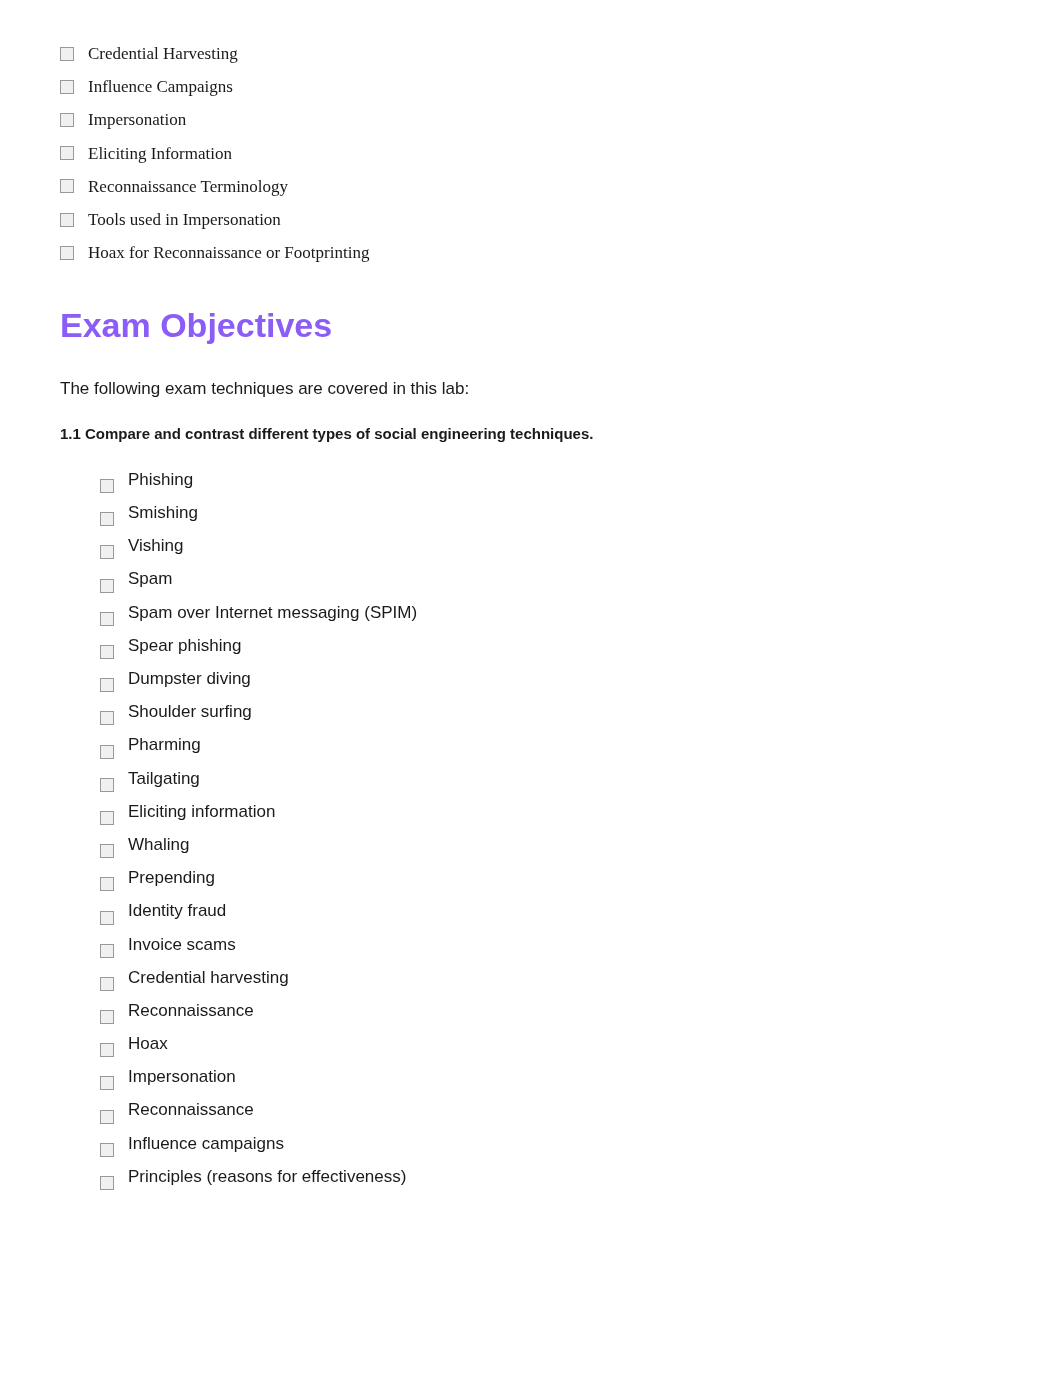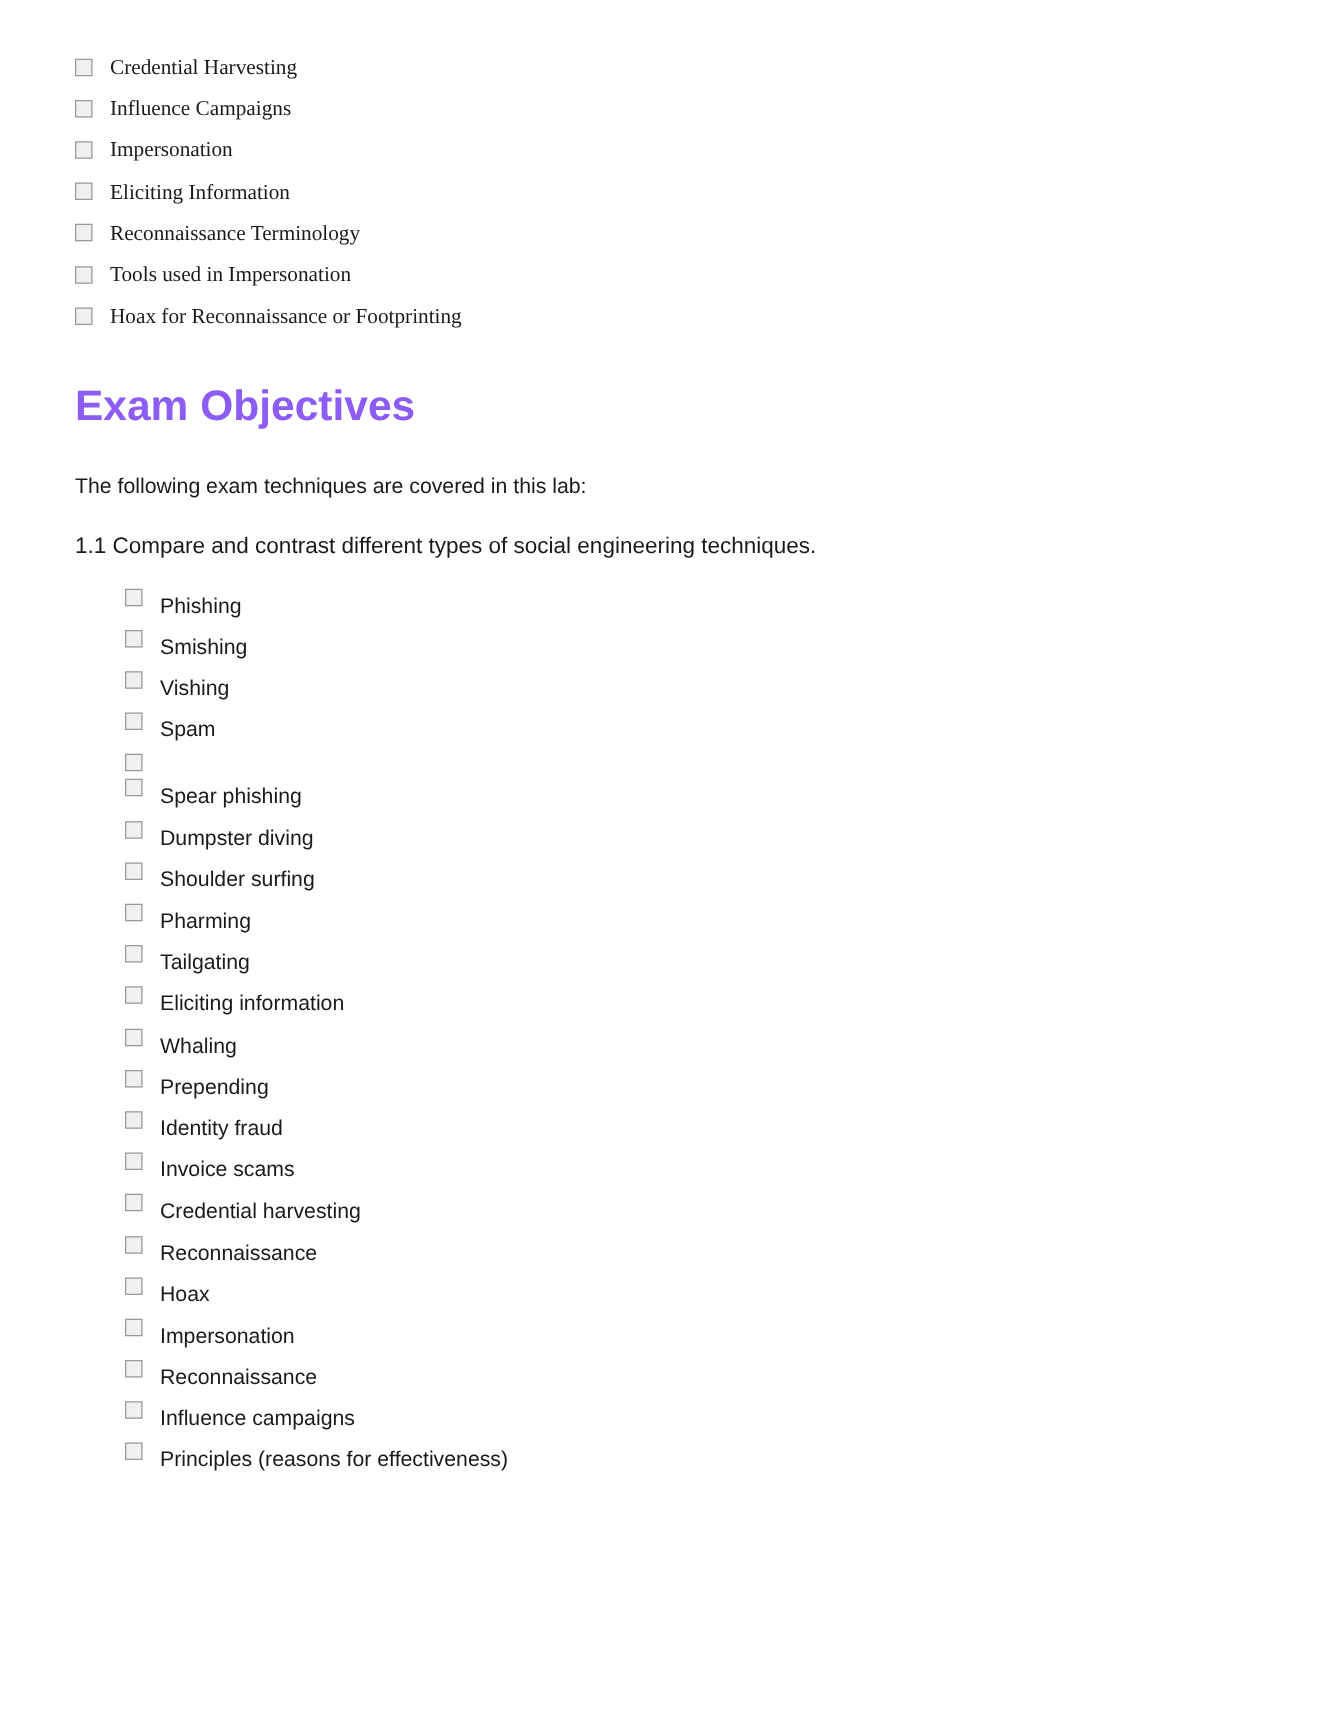--- a/index.html
+++ b/index.html
@@ -49,33 +49,34 @@
       color: #8b5cf6;
     }
 
     .intro-text {
       font-size: 17px;
       margin-bottom: 20px;
       font-family: Arial, sans-serif;
     }
 
     .objective-text {
-      font-size: 18px;
+      font-size: 15px;
       margin-bottom: 20px;
       font-family: Arial, sans-serif;
+      font-weight: bold;
     }
 
     .sub-list {
       list-style: none;
       margin-left: 40px;
     }
 
     .sub-list li {
       display: flex;
-      align-items: flex-start;
+      align-items: flex-end;
       margin-bottom: 6px;
       font-size: 17px;
       font-family: Arial, sans-serif;
     }
   </style>
 </head>
 <body>
 
 <ul class="top-list">
 <li>
@@ -126,20 +127,21 @@
     <li>
       <span class="bullet-box"></span>
       <span>Vishing</span>
     </li>
     <li>
       <span class="bullet-box"></span>
       <span>Spam</span>
     </li>
     <li>
       <span class="bullet-box"></span>
+      <span>Spam over Internet messaging (SPIM)</span>
     </li>
     <li>
       <span class="bullet-box"></span>
       <span>Spear phishing</span>
     </li>
     <li>
       <span class="bullet-box"></span>
       <span>Dumpster diving</span>
     </li>
     <li>

